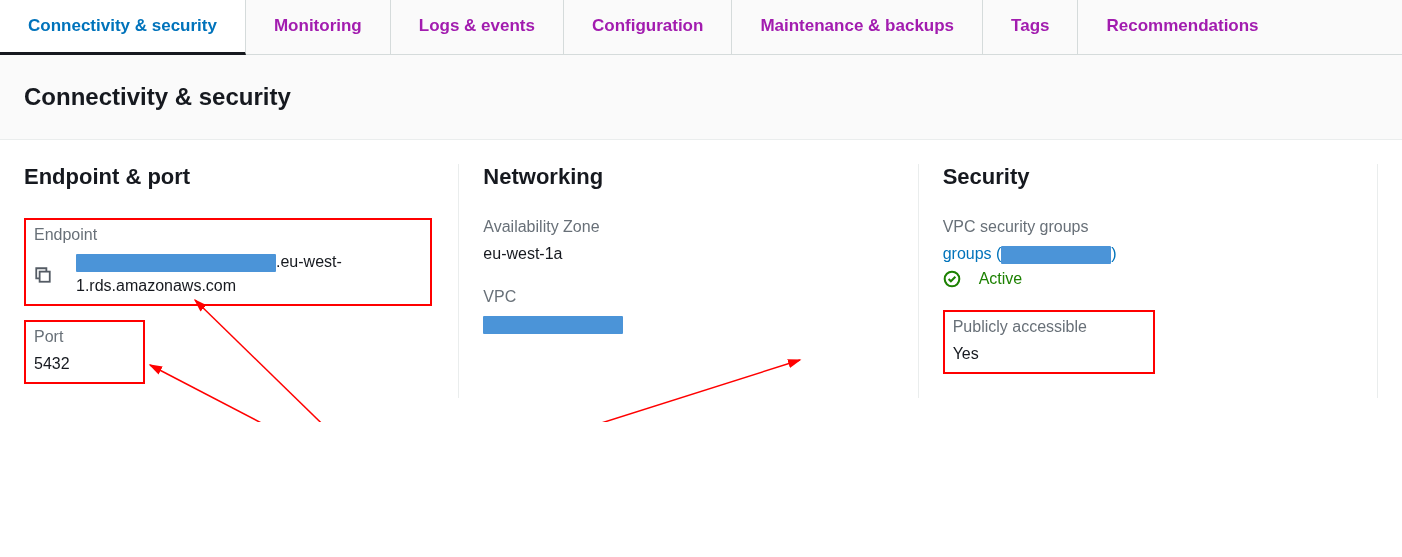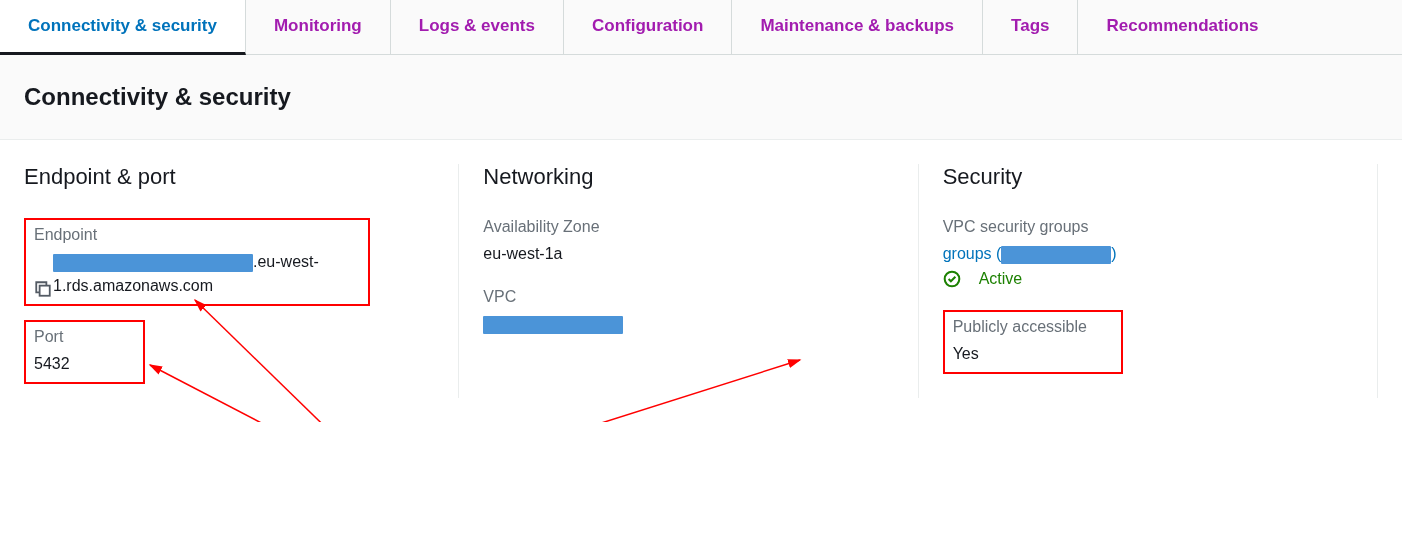--- a/index.html
+++ b/index.html
@@ -57,40 +57,40 @@
       padding: 0 24px;
     }
     .column:first-child {
       padding-left: 0;
     }
     .column:not(:last-child) {
       border-right: 1px solid #eaeded;
     }
     .section-heading {
       font-size: 22px;
-      font-weight: 400;
+      font-weight: 700;
       color: #16191f;
       margin-bottom: 28px;
     }
     .field-label {
       font-size: 16px;
       color: #687078;
       margin-bottom: 6px;
     }
     .field-value {
       font-size: 16px;
       color: #16191f;
       margin-bottom: 22px;
       word-break: break-word;
       line-height: 1.5;
     }
     .endpoint-row {
       display: flex;
-      align-items: flex-end;
-      gap: 1px;
+      align-items: center;
+      gap: 24px;
     }
     .copy-icon {
       width: 18px;
       height: 18px;
       flex-shrink: 0;
       margin-top: 2px;
       cursor: pointer;
     }
     .redact {
       display: inline-block;
@@ -147,21 +147,21 @@
 
 <div class="page-title-bar">
   <h2 class="page-title">Connectivity &amp; security</h2>
 </div>
 
 <div class="columns">
 
   <div class="column">
     <h3 class="section-heading">Endpoint &amp; port</h3>
 
-    <div class="highlight-box" style="width:346px;">
+    <div class="highlight-box" style="width:408px;">
       <div class="field-label">Endpoint</div>
       <div class="field-value endpoint-row">
         <span class="copy-icon">
           <svg viewBox="0 0 16 16" width="18" height="18" fill="none" stroke="#545b64" stroke-width="1.6">
             <rect x="5" y="5" width="9" height="9"></rect>
             <path d="M11 5 V2 H2 V11 H5"></path>
           </svg>
         </span>
         <span>
           <span class="redact" style="width:200px;"></span><span>.eu-west-1.rds.amazonaws.com</span>
@@ -199,21 +199,21 @@
     <div class="status-row" style="margin-bottom:22px;">
       <span class="check-icon">
         <svg viewBox="0 0 16 16" width="18" height="18" fill="none" stroke="#1d8102" stroke-width="1.8">
           <circle cx="8" cy="8" r="6.5"></circle>
           <path d="M5 8 l2 2 l4 -4"></path>
         </svg>
       </span>
       <span class="status-text">Active</span>
     </div>
 
-    <div class="highlight-box" style="width:180px;">
+    <div class="highlight-box" style="width:212px;">
       <div class="field-label">Publicly accessible</div>
       <div class="field-value">Yes</div>
     </div>
   </div>
 
   <svg class="arrow" style="left:0; top:0;" width="1402" height="380">
     <defs>
       <marker id="ah" markerWidth="10" markerHeight="10" refX="8" refY="3" orient="auto">
         <path d="M0,0 L9,3 L0,6 Z" fill="#ff0000"></path>
       </marker>

